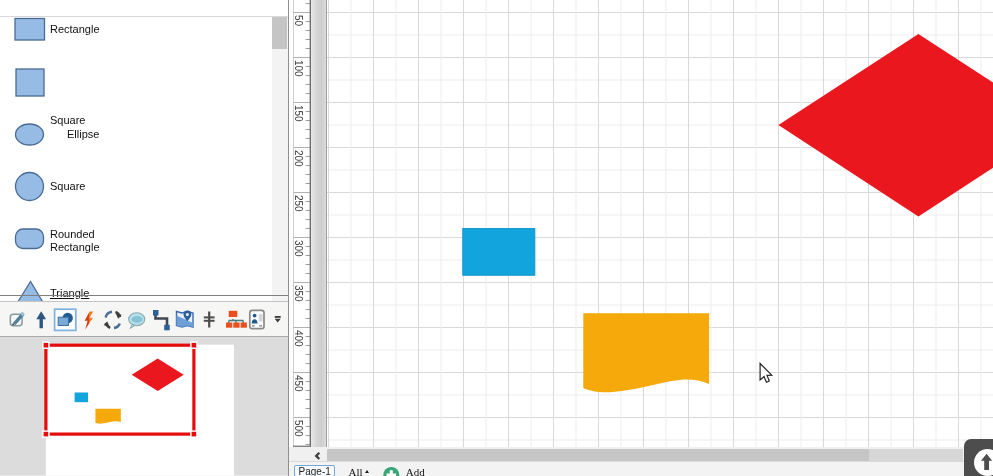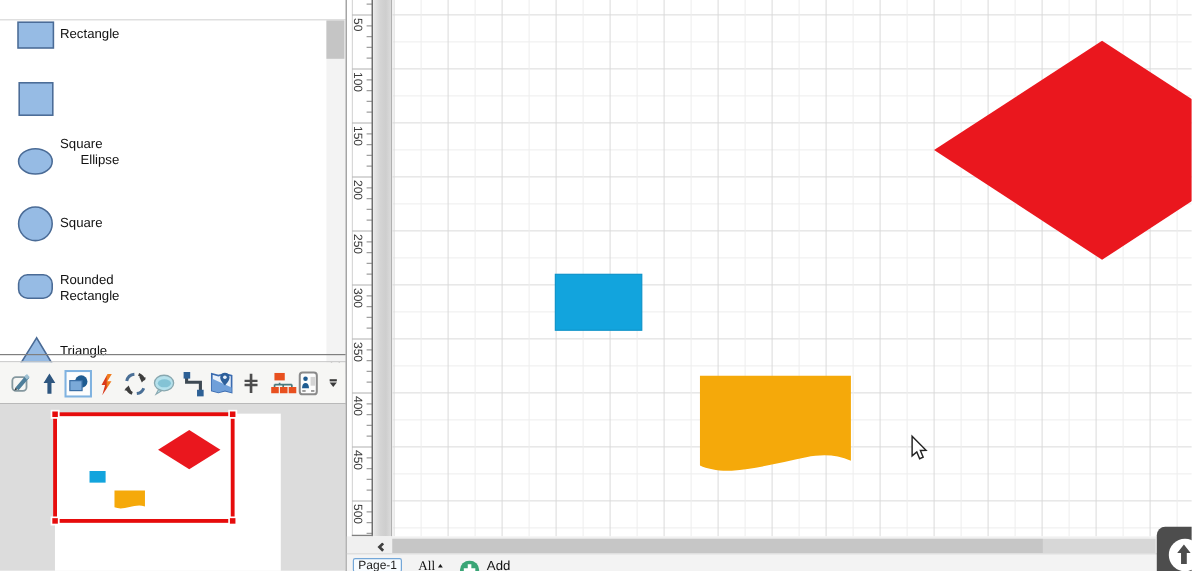--- a/index.html
+++ b/index.html
@@ -31,21 +31,21 @@
   <div class="abs lbl" style="left:50px;top:6px;">Rectangle</div>
 
   <div class="abs lbl" style="left:50px;top:59px;margin-top:38px;">Square</div>
 
   <div class="abs lbl" style="left:50px;top:111px;padding-left:17px;">Ellipse</div>
 
   <div class="abs lbl" style="left:50px;top:163px;">Square</div>
 
   <div class="abs lbl" style="left:50px;top:211px;line-height:12.5px;">Rounded<br>Rectangle</div>
 
-  <div class="abs lbl" style="left:50px;top:270px;">Triangle</div>
+  <div class="abs lbl" style="left:50px;top:270px;text-decoration:underline;">Triangle</div>
 
   <div class="abs" style="left:272px;top:0;width:16px;height:295px;background:#f3f3f3;"></div>
 
   <div class="abs" style="left:272px;top:0;width:14.5px;height:31.5px;background:#c5c5c5;"></div>
 
   <svg class="abs" style="left:273px;top:283px;" width="13" height="10" viewBox="0 0 13 10">
     <path d="M2.5 2.5 L6.5 6 L10.5 2.5" fill="none" stroke="#555" stroke-width="2.2"></path>
   </svg>
 </div>
 
@@ -284,21 +284,21 @@
 
 <div class="abs lbl" style="left:348.5px;top:465.5px;color:#111;font-family:Liberation Serif, serif;">All</div>
 
 <div class="abs" style="left:365.2px;top:470.3px;width:0;height:0;border-left:2.4px solid transparent;border-right:2.4px solid transparent;border-bottom:3.8px solid #1a1a1a;"></div>
 
 <svg class="abs" style="left:382.5px;top:466.5px;" width="17" height="10" viewBox="0 0 17 10">
   <circle cx="8.3" cy="8" r="8" fill="#3aa576"></circle>
   <path d="M8.3 3.2 L8.3 9.8 M3.5 8 L13.1 8" stroke="#fff" stroke-width="3"></path>
 </svg>
 
-<div class="abs lbl" style="left:405.7px;top:465.5px;color:#111;">Add</div>
+<div class="abs lbl" style="left:405.7px;top:465.5px;color:#111;font-family:Liberation Serif, serif;">Add</div>
 
 <div class="abs" style="left:964px;top:439px;width:29px;height:37px;background:#4d4d4d;border-top-left-radius:7px;"></div>
 
 <div class="abs" style="left:974px;top:448.5px;width:27px;height:27px;border-radius:50%;background:#ffffff;"></div>
 
 <svg class="abs" style="left:979px;top:451.5px;" width="16" height="20" viewBox="0 0 16 20">
   <path d="M7.6 1.8 L13.2 8.8 L10 8.8 L10 18 L5.2 18 L5.2 8.8 L2 8.8 Z" fill="#4d4d4d"></path>
 </svg>
 
 </body></html>

